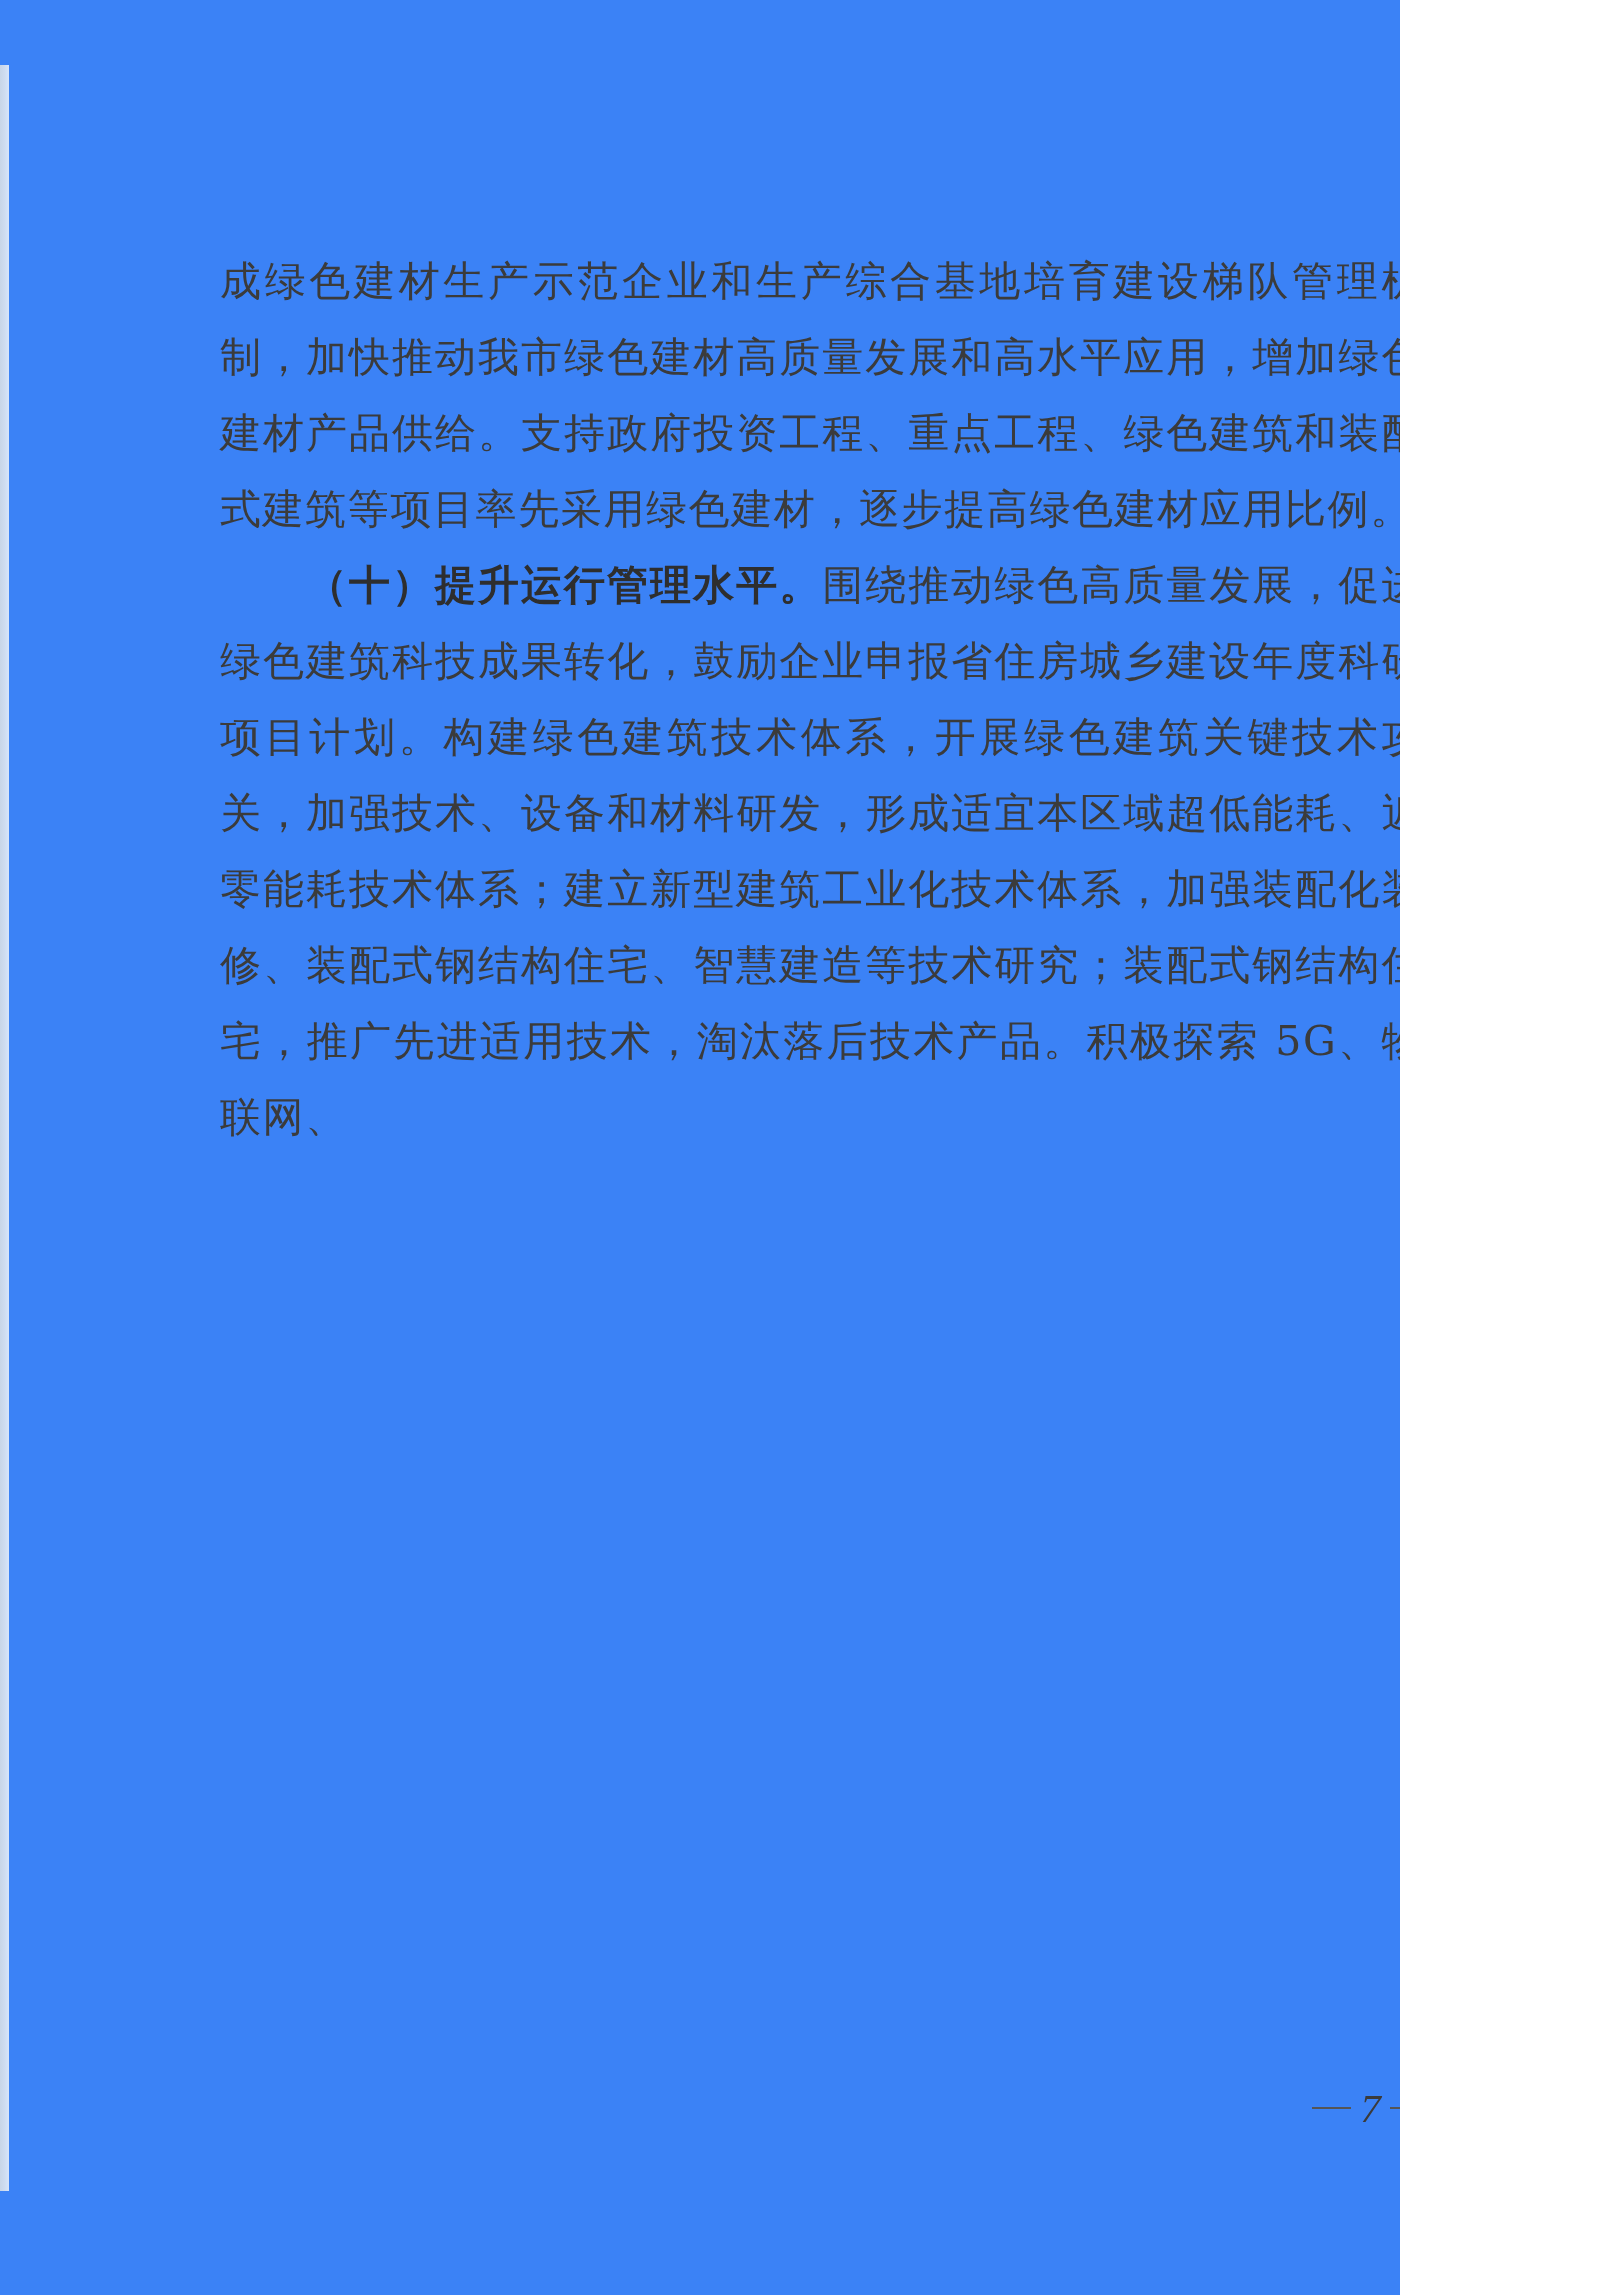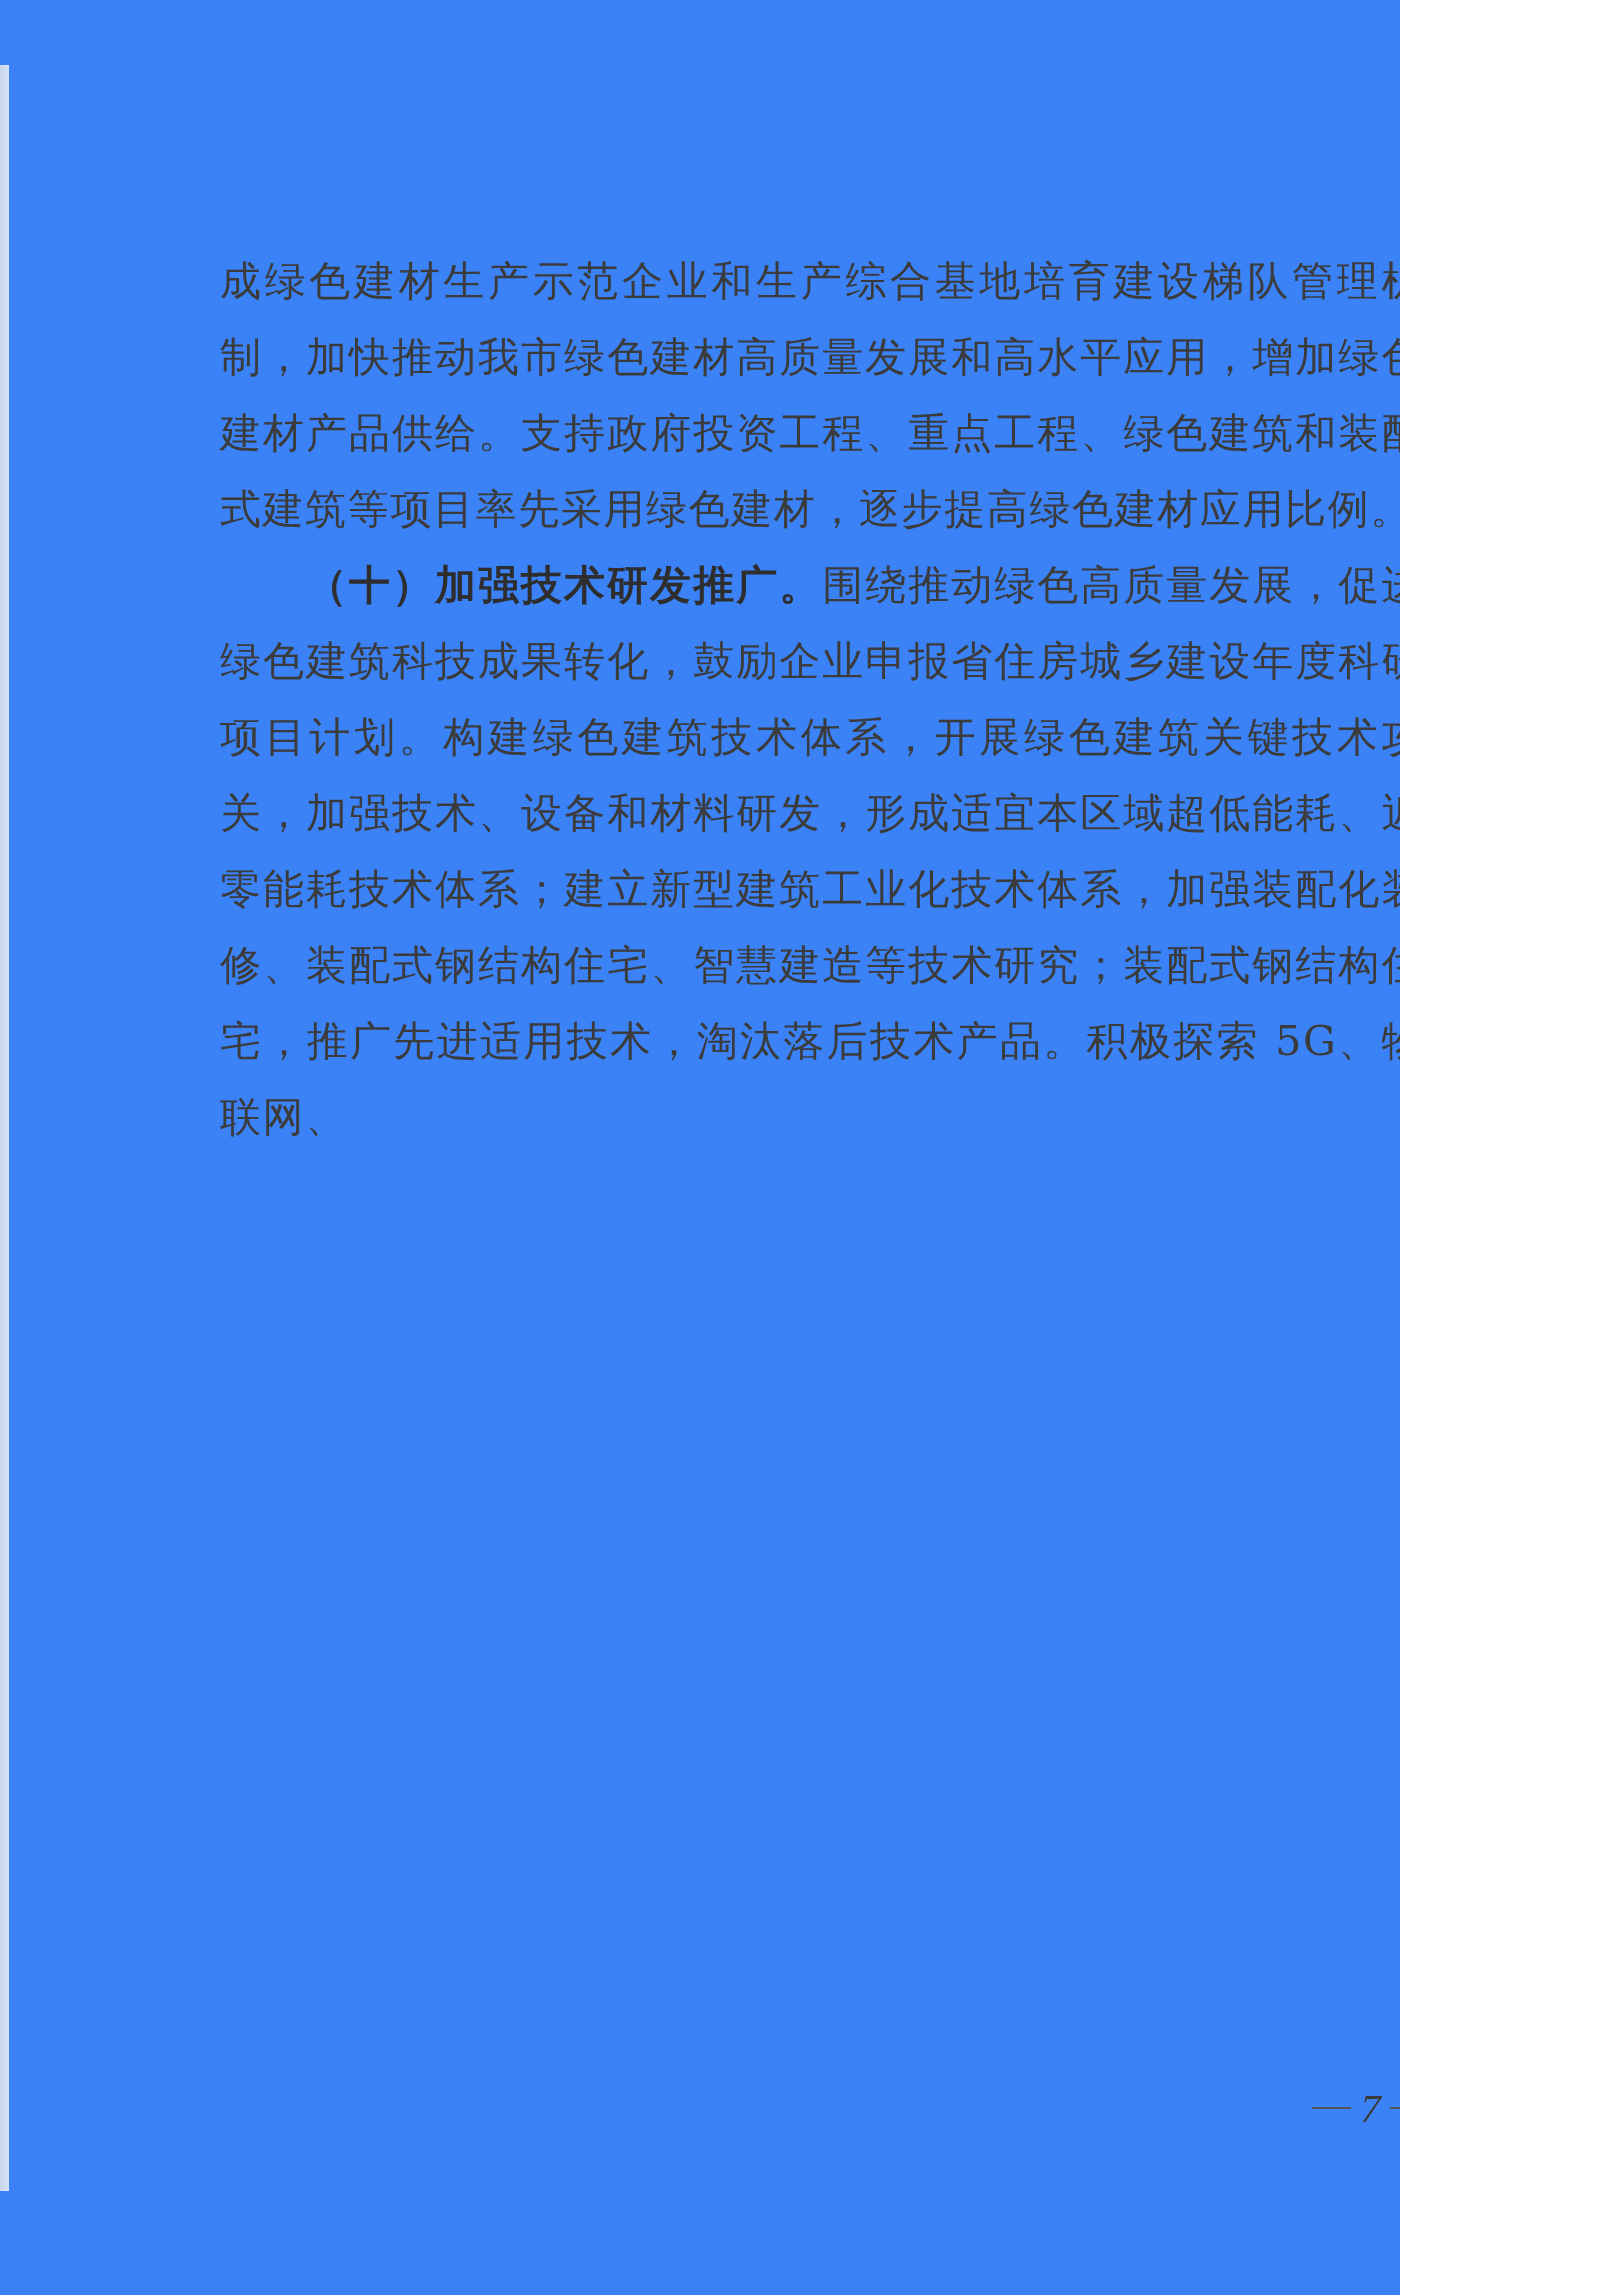--- a/index.html
+++ b/index.html
@@ -70,21 +70,21 @@
 <body>
 
 <div class="page">
   <div class="binding-edge"></div>
 
   <div class="body-text">
     <p class="para">
       <span>成绿色建材生产示范企业和生产综合基地培育建设梯队管理机制，加快推动我市绿色建材高质量发展和高水平应用，增加绿色建材产品供给。支持政府投资工程、重点工程、绿色建筑和装配式建筑等项目率先采用绿色建材，逐步提高绿色建材应用比例。</span>
     </p>
     <p class="para indent">
-      <span class="heading-inline">（十）加强技术研发推广。</span><span>围绕推动绿色高质量发展，促进绿色建筑科技成果转化，鼓励企业申报省住房城乡建设年度科研项目计划。构建绿色建筑技术体系，开展绿色建筑关键技术攻关，加强技术、设备和材料研发，形成适宜本区域超低能耗、近零能耗技术体系；建立新型建筑工业化技术体系，加强装配化装修、装配式钢结构住宅、智慧建造等技术研究；装配式钢结构住宅，推广先进适用技术，淘汰落后技术产品。积极探索 5G、物联网、</span>
+      <span class="heading-inline">（十）提升运行管理水平。</span><span>围绕推动绿色高质量发展，促进绿色建筑科技成果转化，鼓励企业申报省住房城乡建设年度科研项目计划。构建绿色建筑技术体系，开展绿色建筑关键技术攻关，加强技术、设备和材料研发，形成适宜本区域超低能耗、近零能耗技术体系；建立新型建筑工业化技术体系，加强装配化装修、装配式钢结构住宅、智慧建造等技术研究；装配式钢结构住宅，推广先进适用技术，淘汰落后技术产品。积极探索 5G、物联网、</span>
     </p>
   </div>
 
   <div class="page-number">
     <span class="dash"></span>
     <span>7</span>
     <span class="dash"></span>
   </div>
 </div>
 

